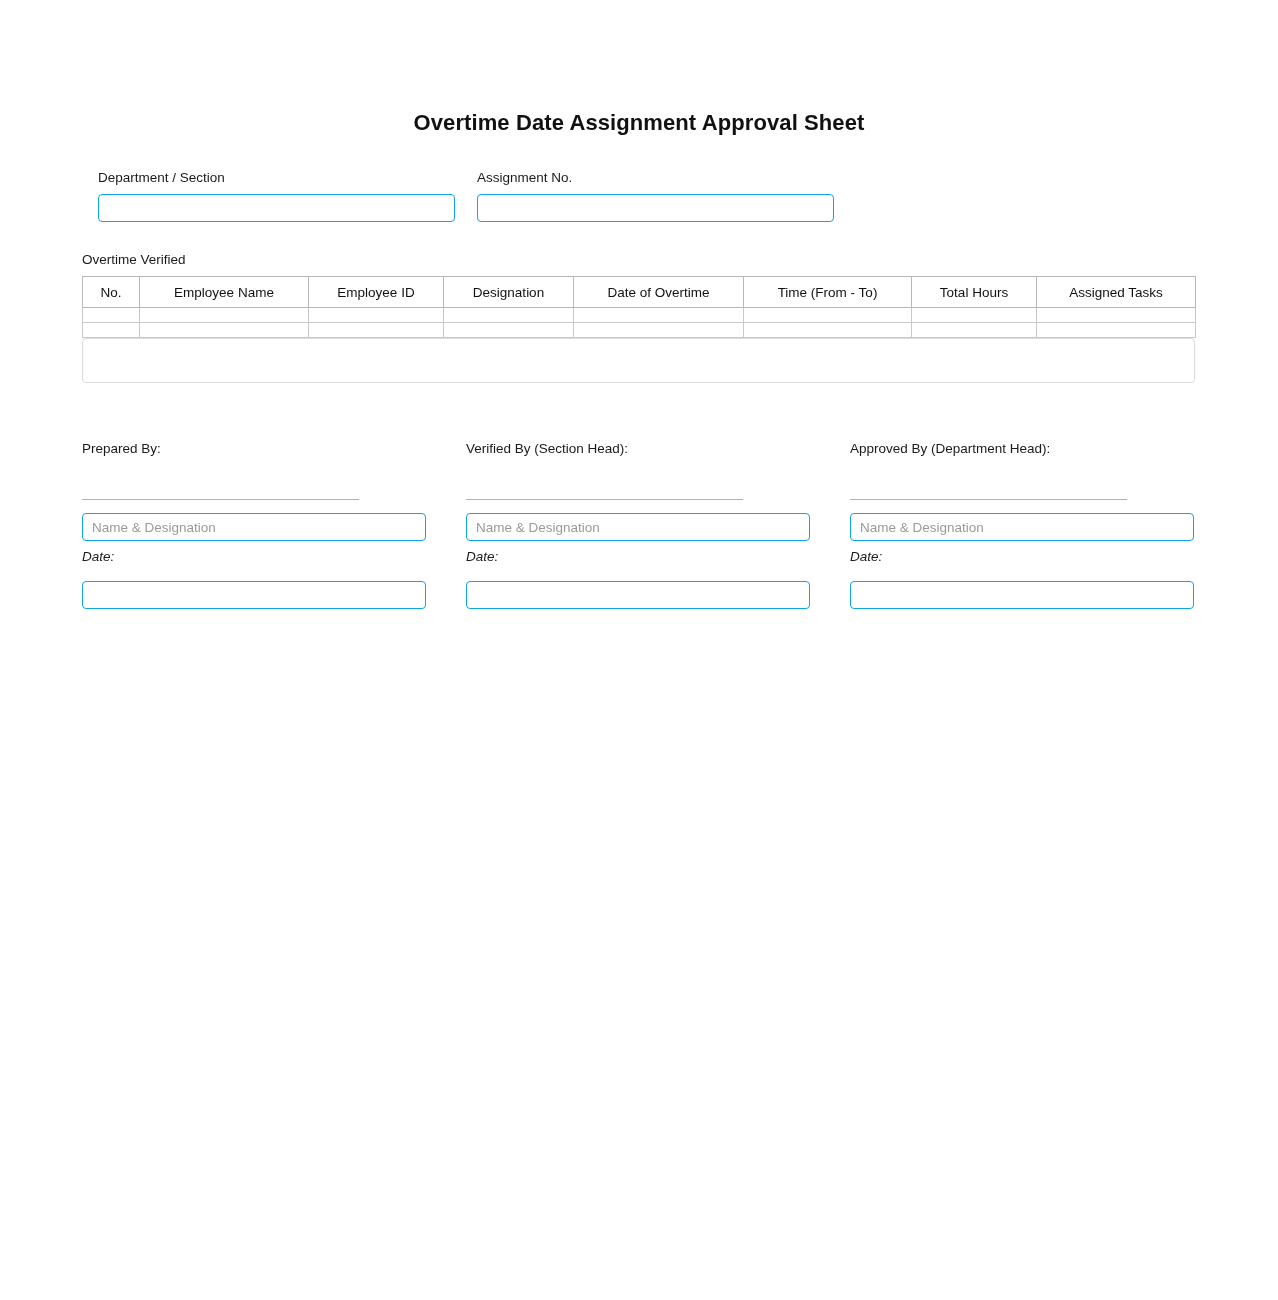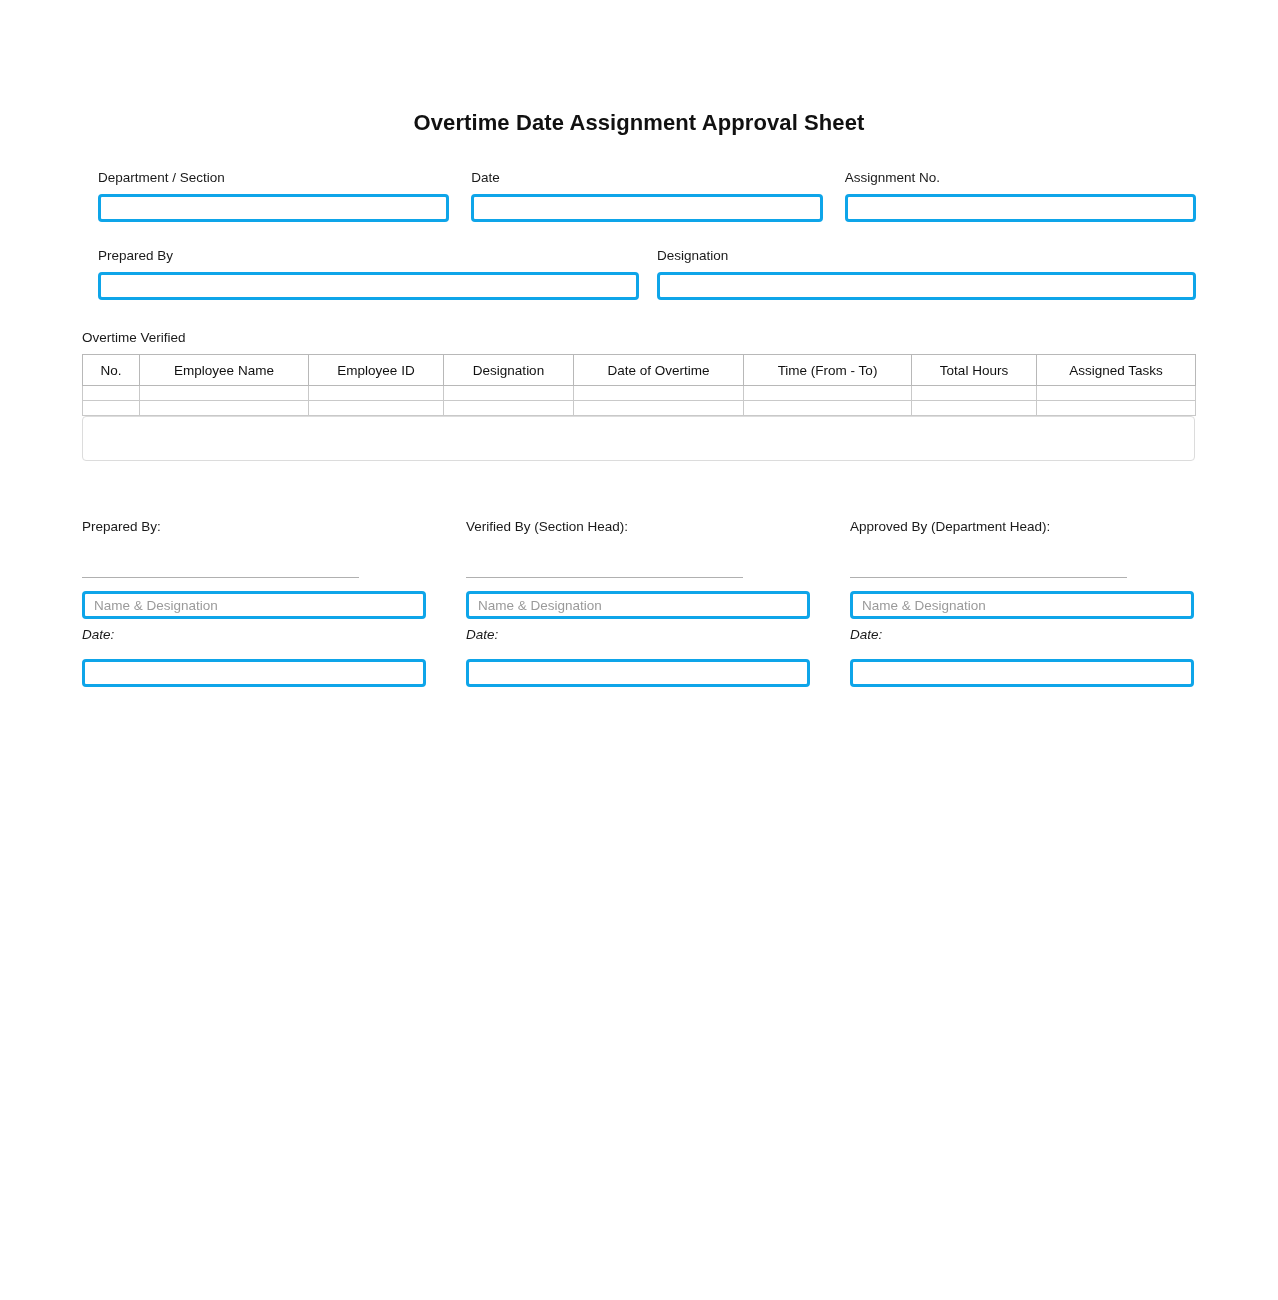--- a/index.html
+++ b/index.html
@@ -42,21 +42,21 @@
   }
   .field-label {
     font-size: 13.5px;
     color: #1a1a1a;
     line-height: 16px;
     margin-bottom: 8px;
   }
   .text-input {
     height: 28px;
     box-sizing: border-box;
-    border: 3px solid #0ea5e9;
+    border: 1px solid #0ea5e9;
     border-radius: 4px;
     background: #ffffff;
     font-family: "Liberation Sans", sans-serif;
     font-size: 13.5px;
     color: #333333;
     padding: 0 9px;
     outline: none;
   }
   .text-input::placeholder {
     color: #9a9a9a;
@@ -180,40 +180,26 @@
 
 <div class="page">
 
   <h1 class="doc-title">Overtime Date Assignment Approval Sheet</h1>
 
   <div class="field-row row-1">
     <div class="field f-dept">
       <label class="field-label">Department / Section</label>
       <input class="text-input" type="text" value="" style="">
     </div>
-    <div class="field f-date">
-      <label class="field-label">Date</label>
-      <input class="text-input" type="text" value="" style="">
-    </div>
     <div class="field f-assign">
       <label class="field-label">Assignment No.</label>
       <input class="text-input" type="text" value="" style="">
     </div>
   </div>
 
-  <div class="field-row row-2">
-    <div class="field f-prep">
-      <label class="field-label">Prepared By</label>
-      <input class="text-input" type="text" value="" style="">
-    </div>
-    <div class="field f-desig">
-      <label class="field-label">Designation</label>
-      <input class="text-input" type="text" value="" style="">
-    </div>
-  </div>
 
   <div class="section-label">Overtime Verified</div>
 
   <table class="ot-table">
     <colgroup>
       <col class="c-no">
         <col class="c-name">
         <col class="c-id">
         <col class="c-desig">
       <col class="c-date">

